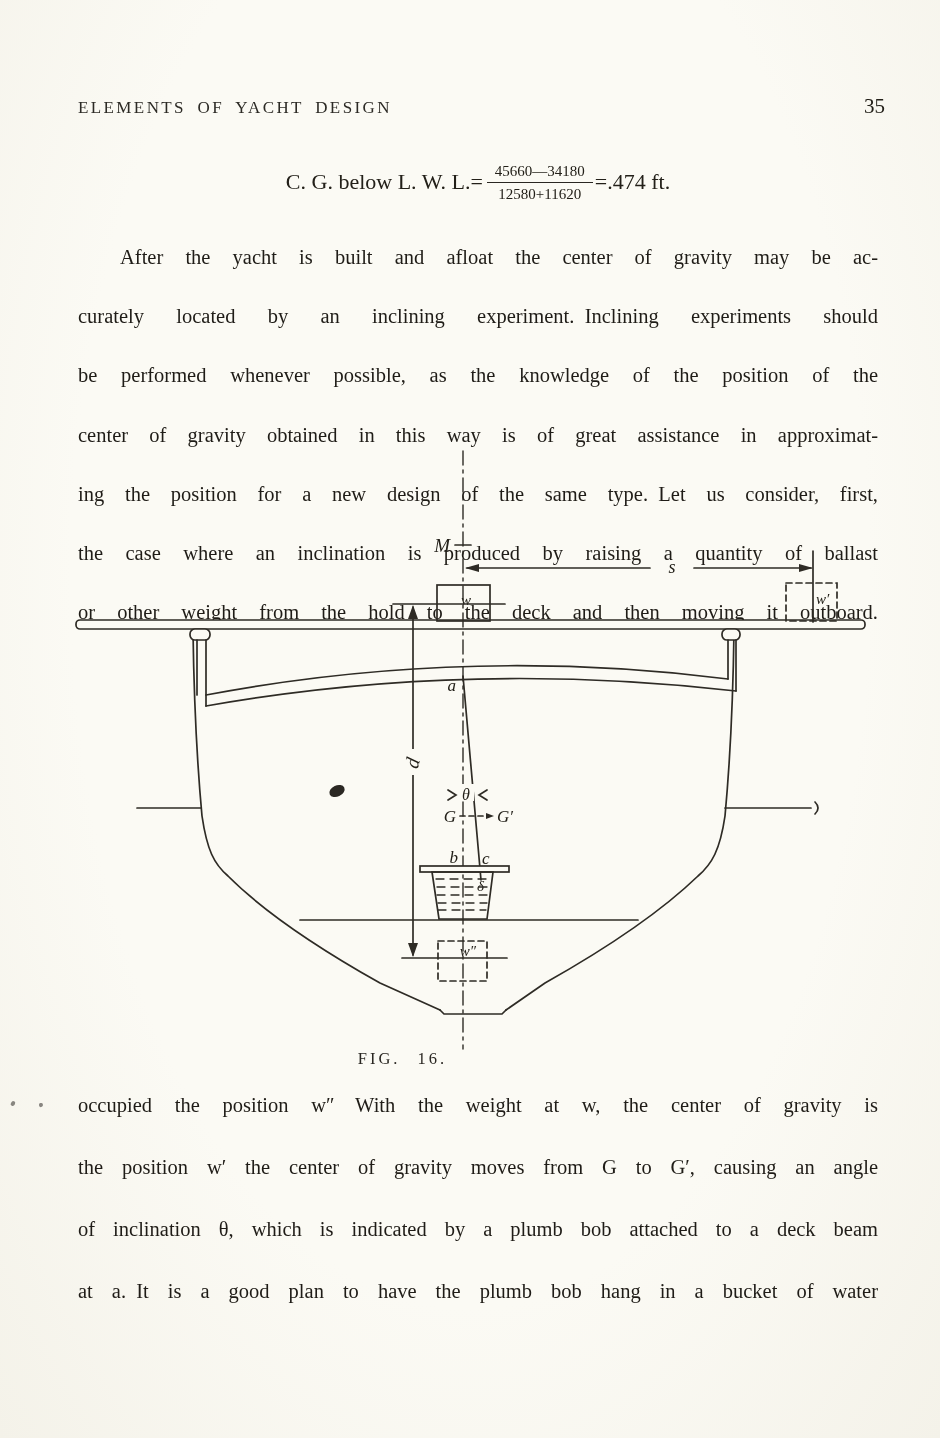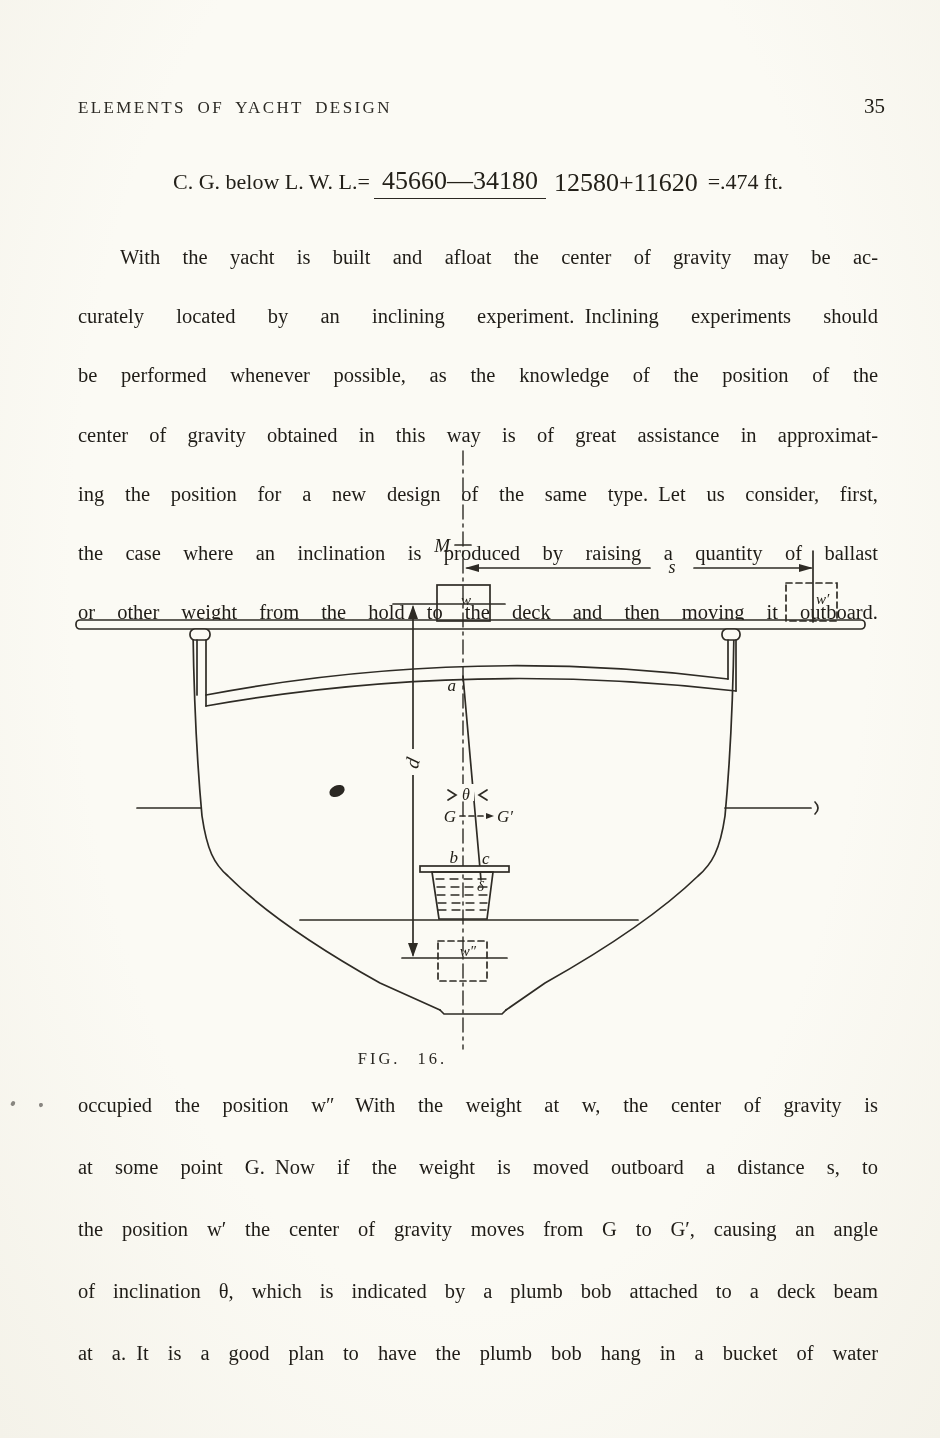--- a/index.html
+++ b/index.html
@@ -15,21 +15,21 @@
     word-spacing:5px; color:#2c2a25;
   }
   .page-num{
     position:absolute; top:94px; left:864px; font-size:21px; color:#232019;
   }
   .formula{
     position:absolute; top:146px; left:78px; width:800px; height:72px;
     display:flex; align-items:center; justify-content:center; font-size:22px;
   }
   .formula .lhs{margin-right:2px;}
-  .frac{display:inline-flex; text-align:center; font-size:26px; line-height:1.2; margin:0 2px;}
+  .frac{display:inline-flex; flex-direction:column; text-align:center; font-size:15px; line-height:1.2; margin:0 2px;}
   .frac .num{padding:0 8px 2px 8px; border-bottom:1.6px solid #2a2722;}
   .frac .den{padding:2px 8px 0 8px;}
   .para{position:absolute; left:78px; width:800px; color:#1f1c17;}
   .para1{top:243px; font-size:20.5px; line-height:29.6px;}
   .para2{top:1090px; font-size:20.5px; line-height:31px;}
   .tline{text-align:justify; white-space:normal;}
   .tline::after{content:""; display:inline-block; width:100%; height:0;}
   .tline.indent{text-indent:42px;}
   .fig-wrap{position:absolute; top:448px; left:0; width:940px; height:604px;}
   .fig-caption{
@@ -52,21 +52,21 @@
   <div class="formula">
     <span class="lhs">C. G. below L. W. L.=</span>
     <span class="frac">
       <span class="num">45660—34180</span>
       <span class="den">12580+11620</span>
     </span>
     <span class="rhs">=.474 ft.</span>
   </div>
 
   <div class="para para1">
-    <div class="tline indent">With the yacht is built and afloat the center of gravity may be ac-</div>
+    <div class="tline indent">After the yacht is built and afloat the center of gravity may be ac-</div>
     <div class="tline">curately located by an inclining experiment. Inclining experiments should</div>
     <div class="tline">be performed whenever possible, as the knowledge of the position of the</div>
     <div class="tline">center of gravity obtained in this way is of great assistance in approximat-</div>
     <div class="tline">ing the position for a new design of the same type. Let us consider, first,</div>
     <div class="tline">the case where an inclination is produced by raising a quantity of ballast</div>
     <div class="tline">or other weight from the hold to the deck and then moving it outboard.</div>
   </div>
 
   <div class="fig-wrap">
   <svg width="940" height="604" viewBox="0 0 940 604" fill="none" stroke="#2e2b25" stroke-width="1.7" stroke-linecap="round">
@@ -177,21 +177,20 @@
       <line x1="402" y1="510" x2="507" y2="510"></line>
       <text x="468" y="508" text-anchor="middle" font-size="15" stroke="none">w″</text>
     </g>
   </svg>
   </div>
 
   <div class="fig-caption">FIG. 16.</div>
 
   <div class="para para2">
     <div class="tline">occupied the position w″ With the weight at w, the center of gravity is</div>
-    <div class="tline">at some point G. Now if the weight is moved outboard a distance s, to</div>
     <div class="tline">the position w′ the center of gravity moves from G to G′, causing an angle</div>
     <div class="tline">of inclination θ, which is indicated by a plumb bob attached to a deck beam</div>
     <div class="tline">at a. It is a good plan to have the plumb bob hang in a bucket of water</div>
 
   </div>
 
   <div class="speck speck1"></div>
   <div class="speck speck2"></div>
 
 </div>

